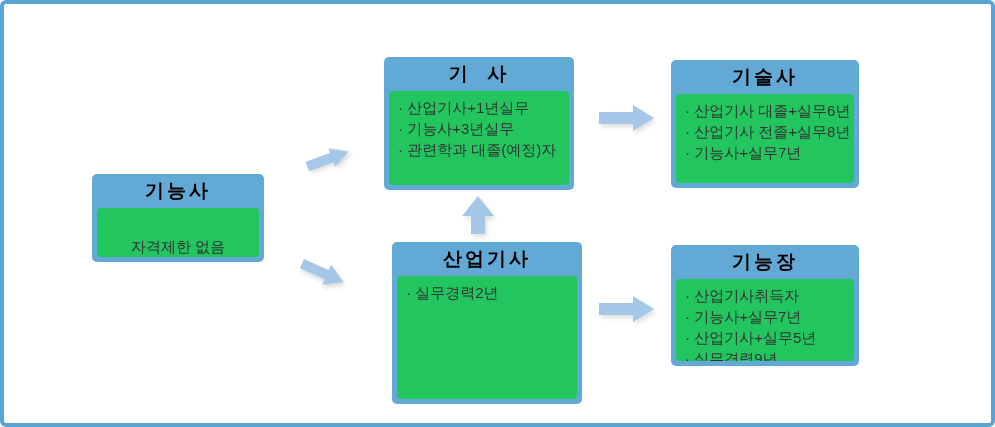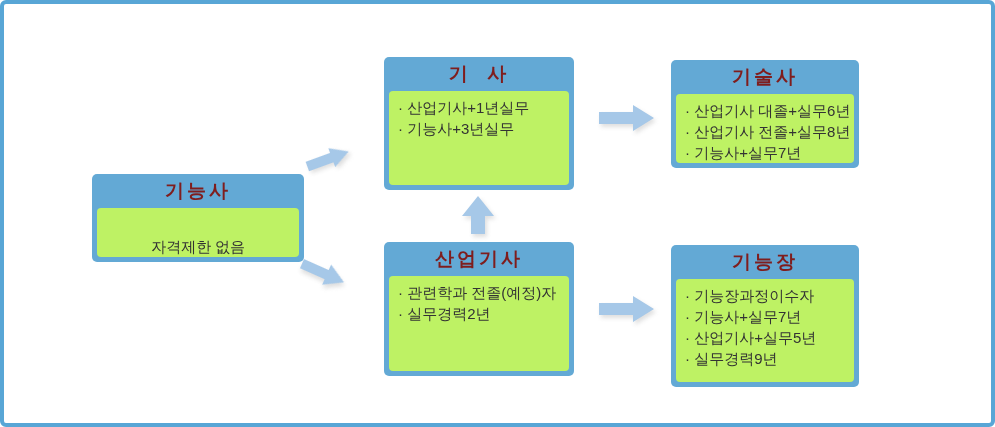--- a/index.html
+++ b/index.html
@@ -18,30 +18,30 @@
   }
   .box {
     position: absolute;
     background: #63a9d5;
     border-radius: 5px;
   }
   .box-title {
     height: 34px;
     line-height: 34px;
     text-align: center;
-    color: #7f1d1d;
+    color: #000000;
     font-size: 19px;
     font-weight: bold;
     letter-spacing: 3px;
     white-space: pre;
   }
   .box-body {
     position: absolute;
     left: 5px; right: 5px; top: 34px; bottom: 5px;
-    background: #bef264;
+    background: #22c55e;
     border-radius: 4px;
     overflow: hidden;
   }
   .box-body.center {
     display: flex;
     align-items: flex-end;
     justify-content: center;
     font-size: 15px;
     color: #333333;
   }
@@ -63,56 +63,56 @@
     filter: drop-shadow(2px 3px 2px rgba(185,185,185,0.45));
   }
   .rot-up { transform: rotate(-20deg); }
   .rot-down { transform: rotate(24deg); }
 </style>
 </head>
 <body>
 
 <div class="canvas">
 
-  <div class="box" style="left:88px; top:170px; width:212px; height:88px;font-family:Liberation Serif, serif;">
+  <div class="box" style="left:88px; top:170px; width:172px; height:88px;">
     <div class="box-title">기능사</div>
     <div class="box-body center">
       <span>자격제한 없음</span>
     </div>
   </div>
 
   <div class="box" style="left:380px; top:53px; width:190px; height:133px;">
     <div class="box-title">기  사</div>
     <ul class="box-body">
       <li>· 산업기사+1년실무</li>
       <li>· 기능사+3년실무</li>
+      <li>· 관련학과 대졸(예정)자</li>
     </ul>
   </div>
 
-  <div class="box" style="left:380px; top:238px; width:190px; height:134px;">
+  <div class="box" style="left:388px; top:238px; width:190px; height:162px;">
     <div class="box-title">산업기사</div>
     <ul class="box-body">
-      <li>· 관련학과 전졸(예정)자</li>
       <li>· 실무경력2년</li>
     </ul>
   </div>
 
-  <div class="box" style="left:667px; top:56px; width:188px; height:108px;">
+  <div class="box" style="left:667px; top:56px; width:188px; height:128px;">
     <div class="box-title">기술사</div>
     <ul class="box-body">
       <li>· 산업기사 대졸+실무6년</li>
       <li>· 산업기사 전졸+실무8년</li>
       <li>· 기능사+실무7년</li>
     </ul>
   </div>
 
-  <div class="box" style="left:667px; top:241px; width:188px; height:142px;">
+  <div class="box" style="left:667px; top:241px; width:188px; height:121px;">
     <div class="box-title">기능장</div>
     <ul class="box-body">
-      <li>· 기능장과정이수자</li>
+      <li>· 산업기사취득자</li>
       <li>· 기능사+실무7년</li>
       <li>· 산업기사+실무5년</li>
       <li>· 실무경력9년</li>
     </ul>
   </div>
 
   <div class="arrow" style="left:302px; top:145px; width:44px; height:26px;">
     <svg class="rot-up" width="44" height="20" viewBox="0 0 44 20">
       <polygon points="0,5 26,5 26,0 44,10 26,20 26,15 0,15" fill="#a6c8e8"></polygon>
     </svg>

